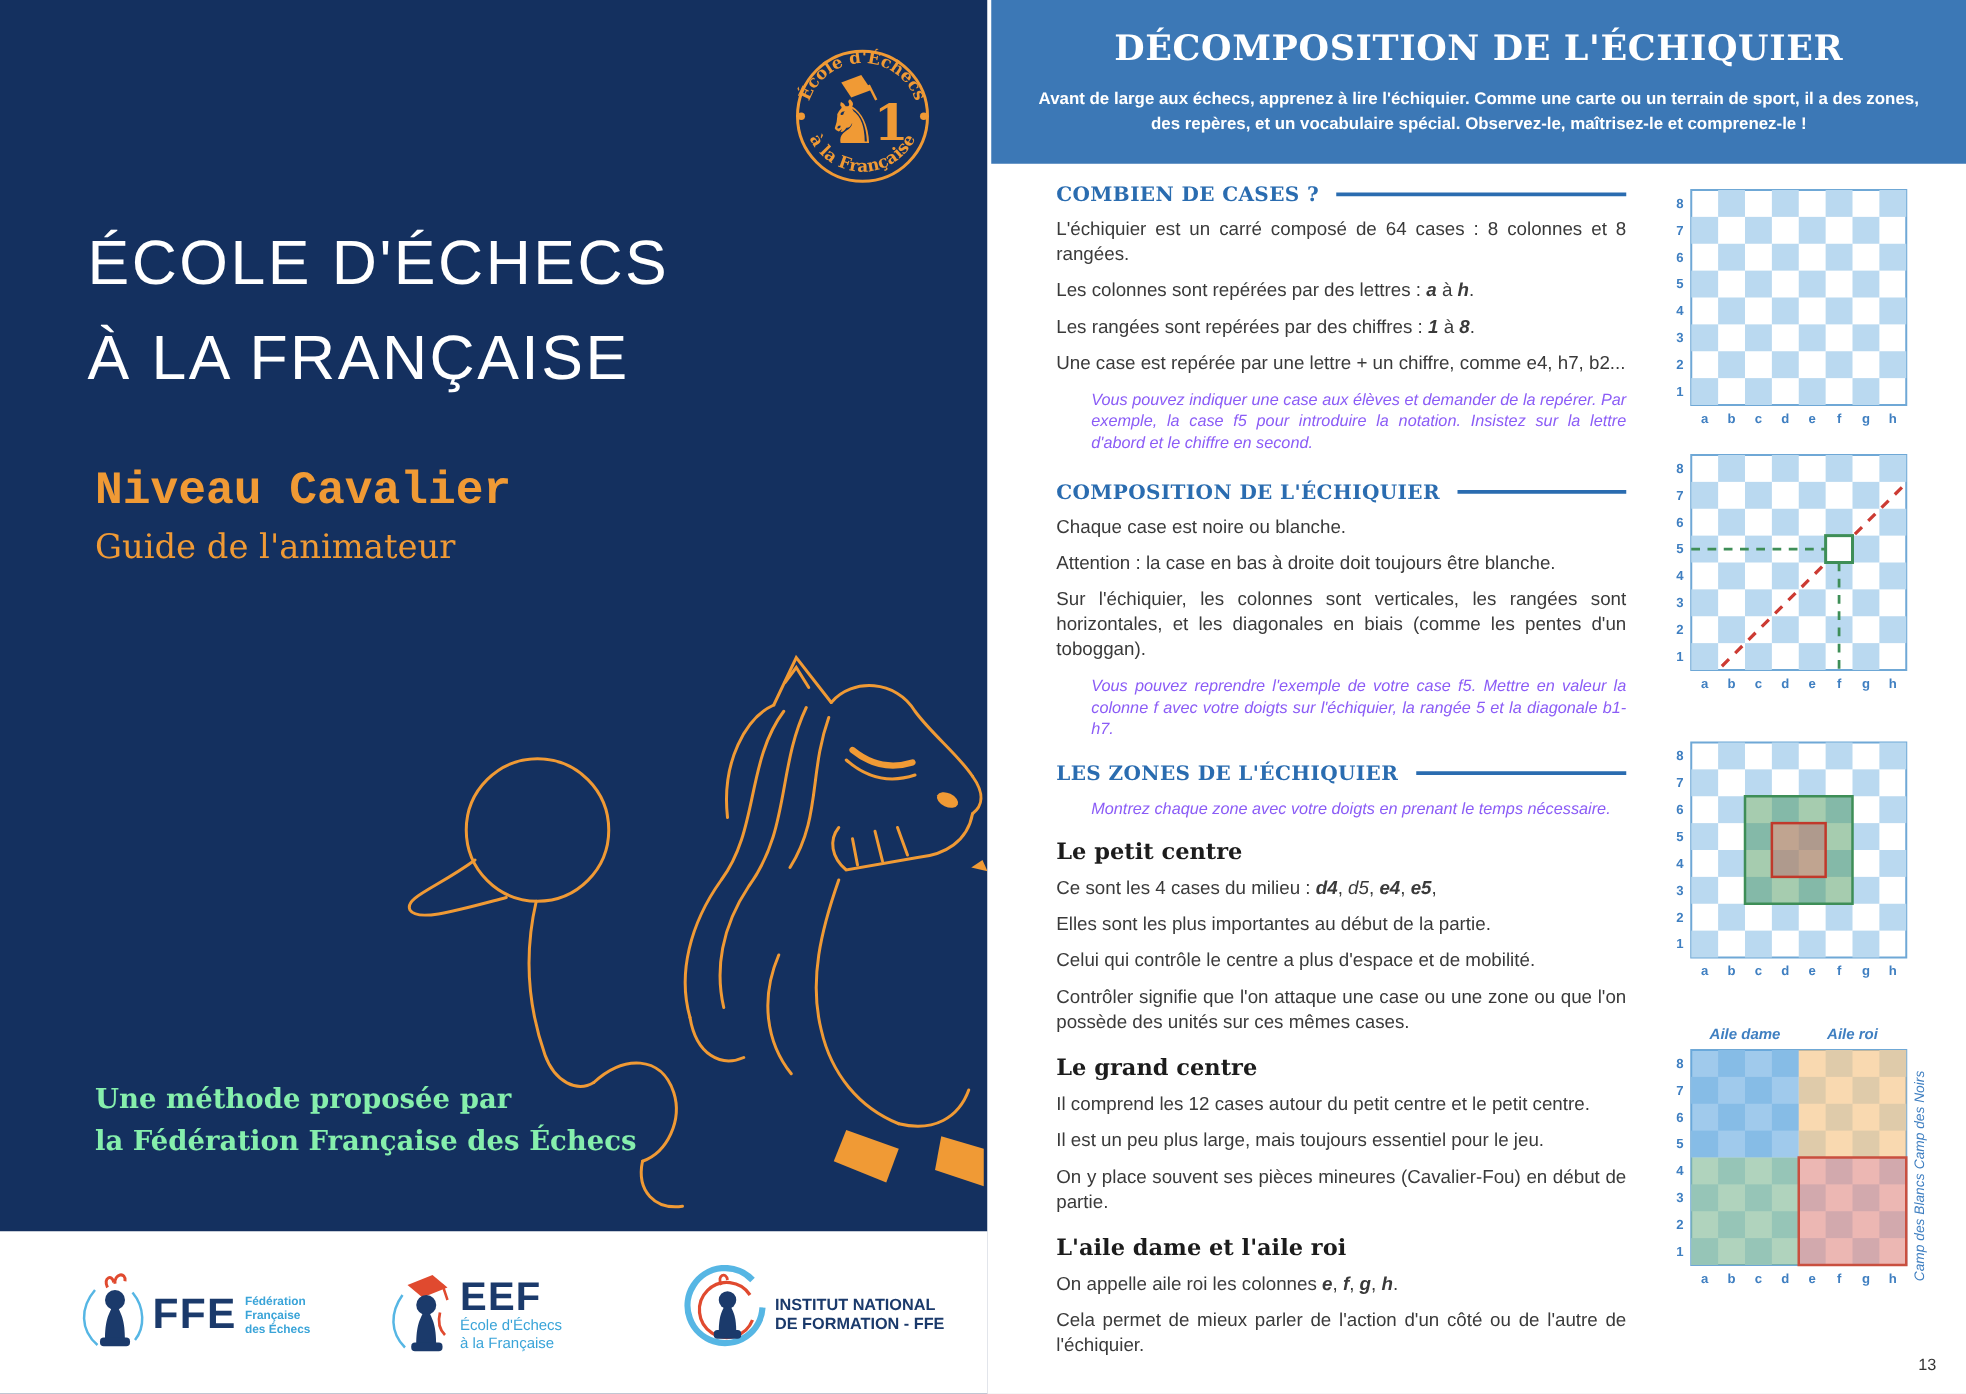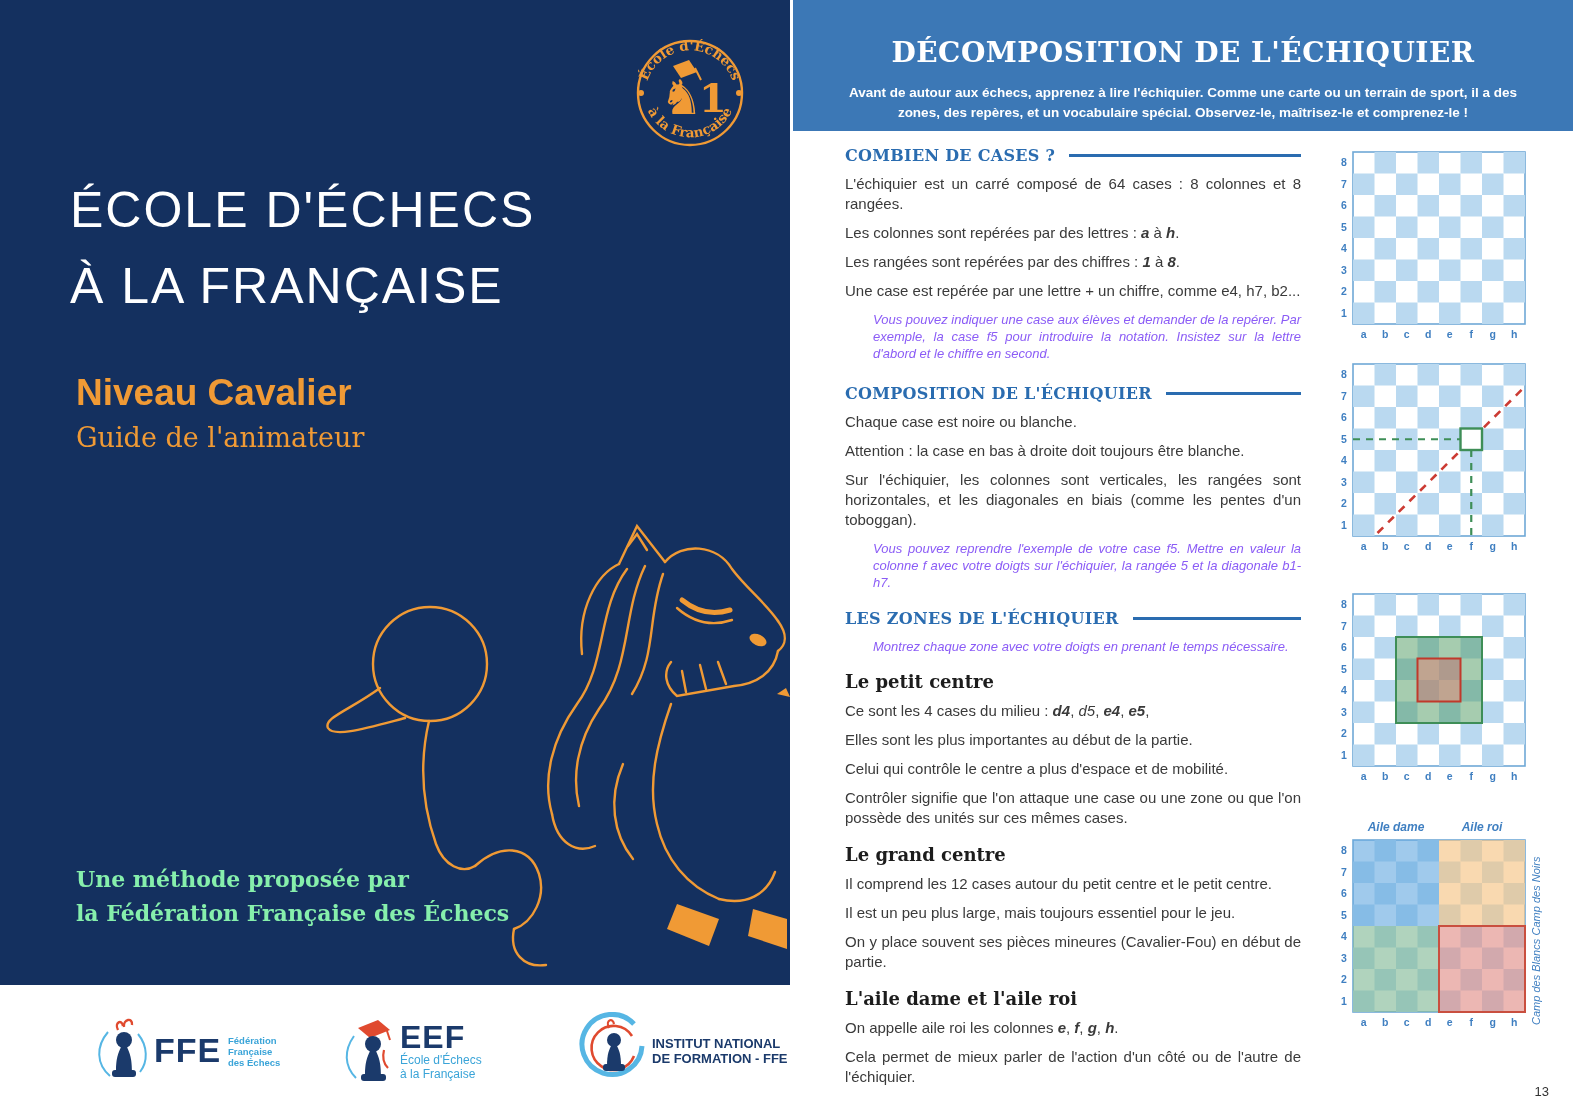--- a/index.html
+++ b/index.html
@@ -5,32 +5,32 @@
   html,body{margin:0;padding:0;background:#e8e8e8;}
   .page{position:relative;width:1573px;height:1115px;background:#ffffff;overflow:hidden;
         font-family:"Liberation Sans",sans-serif;}
   
   .cover{position:absolute;left:0;top:0;width:790px;height:1115px;background:#14305f;}
   .badge{position:absolute;left:633px;top:36px;}
   .cover-title{position:absolute;left:70px;top:172px;color:#ffffff;
                font-family:"Liberation Sans",sans-serif;font-weight:300;
                font-size:50px;line-height:76px;letter-spacing:2px;}
   .level-block{position:absolute;left:76px;top:372px;color:#f09a35;}
-  .level-title{font-family:Liberation Sans, sans-serif;font-weight:bold;font-size:37px;}
+  .level-title{font-family:Liberation Mono, monospace;font-weight:bold;font-size:37px;}
   .level-sub{font-family:"DejaVu Serif","Liberation Serif",serif;font-size:27px;margin-top:8px;}
   .horse{position:absolute;left:325px;top:512px;}
   .credit{position:absolute;left:76px;top:862px;color:#86efac;
           font-family:"DejaVu Serif","Liberation Serif",serif;font-weight:bold;
           font-size:22px;line-height:34px;}
   .cover-footer{position:absolute;left:0;bottom:0;width:790px;height:130px;background:#ffffff;
-                display:flex;align-items:center;gap:58px;padding-left:92px;box-sizing:border-box;}
+                display:flex;align-items:center;gap:58px;padding-left:60px;box-sizing:border-box;}
   
   .rightpage{position:absolute;left:790px;top:0;width:783px;height:1115px;background:#ffffff;}
   .banner{position:absolute;left:3px;top:0;width:780px;height:131px;background:#3c78b6;color:#fff;
-          text-align:center;box-sizing:border-box;padding-top:36px;}
+          text-align:center;box-sizing:border-box;padding-top:22px;}
   .banner h1{margin:0;font-family:"DejaVu Serif","Liberation Serif",serif;font-weight:bold;
              font-size:28px;letter-spacing:0.5px;}
   .banner p{margin:14px auto 0;width:705px;font-size:13.5px;font-weight:bold;line-height:20px;
             text-align:center;}
   .textcol{position:absolute;left:55px;top:146px;width:456px;}
   .sec-head{display:flex;align-items:center;margin:0 0 6px 0;}
   .sec-head h2{margin:0;font-family:"DejaVu Serif","Liberation Serif",serif;font-weight:bold;
                font-size:16px;color:#2a6cb0;letter-spacing:0.3px;white-space:nowrap;}
   .rule{flex:1;border-top:3px solid #2a6cb0;margin-left:14px;}
   .textcol p.body{margin:9px 0;font-size:15px;color:#3a3a3a;line-height:20px;text-align:justify;}
@@ -182,21 +182,21 @@
         </svg>
       </div>
 
     </div>
   </div>
 
   <div class="rightpage">
 
     <div class="banner">
       <h1>DÉCOMPOSITION DE L'ÉCHIQUIER</h1>
-      <p>Avant de autour aux échecs, apprenez à lire l'échiquier. Comme une carte ou un terrain de sport, il a des zones, des repères, et un vocabulaire spécial. Observez-le, maîtrisez-le et comprenez-le !</p>
+      <p>Avant de large aux échecs, apprenez à lire l'échiquier. Comme une carte ou un terrain de sport, il a des zones, des repères, et un vocabulaire spécial. Observez-le, maîtrisez-le et comprenez-le !</p>
     </div>
 
     <div class="textcol">
 
       <section class="sec s1">
         <div class="sec-head">
           <h2>COMBIEN DE CASES ?</h2>
           <div class="rule"></div>
         </div>
         <p class="body">L'échiquier est un carré composé de 64 cases : 8 colonnes et 8 rangées.</p>

